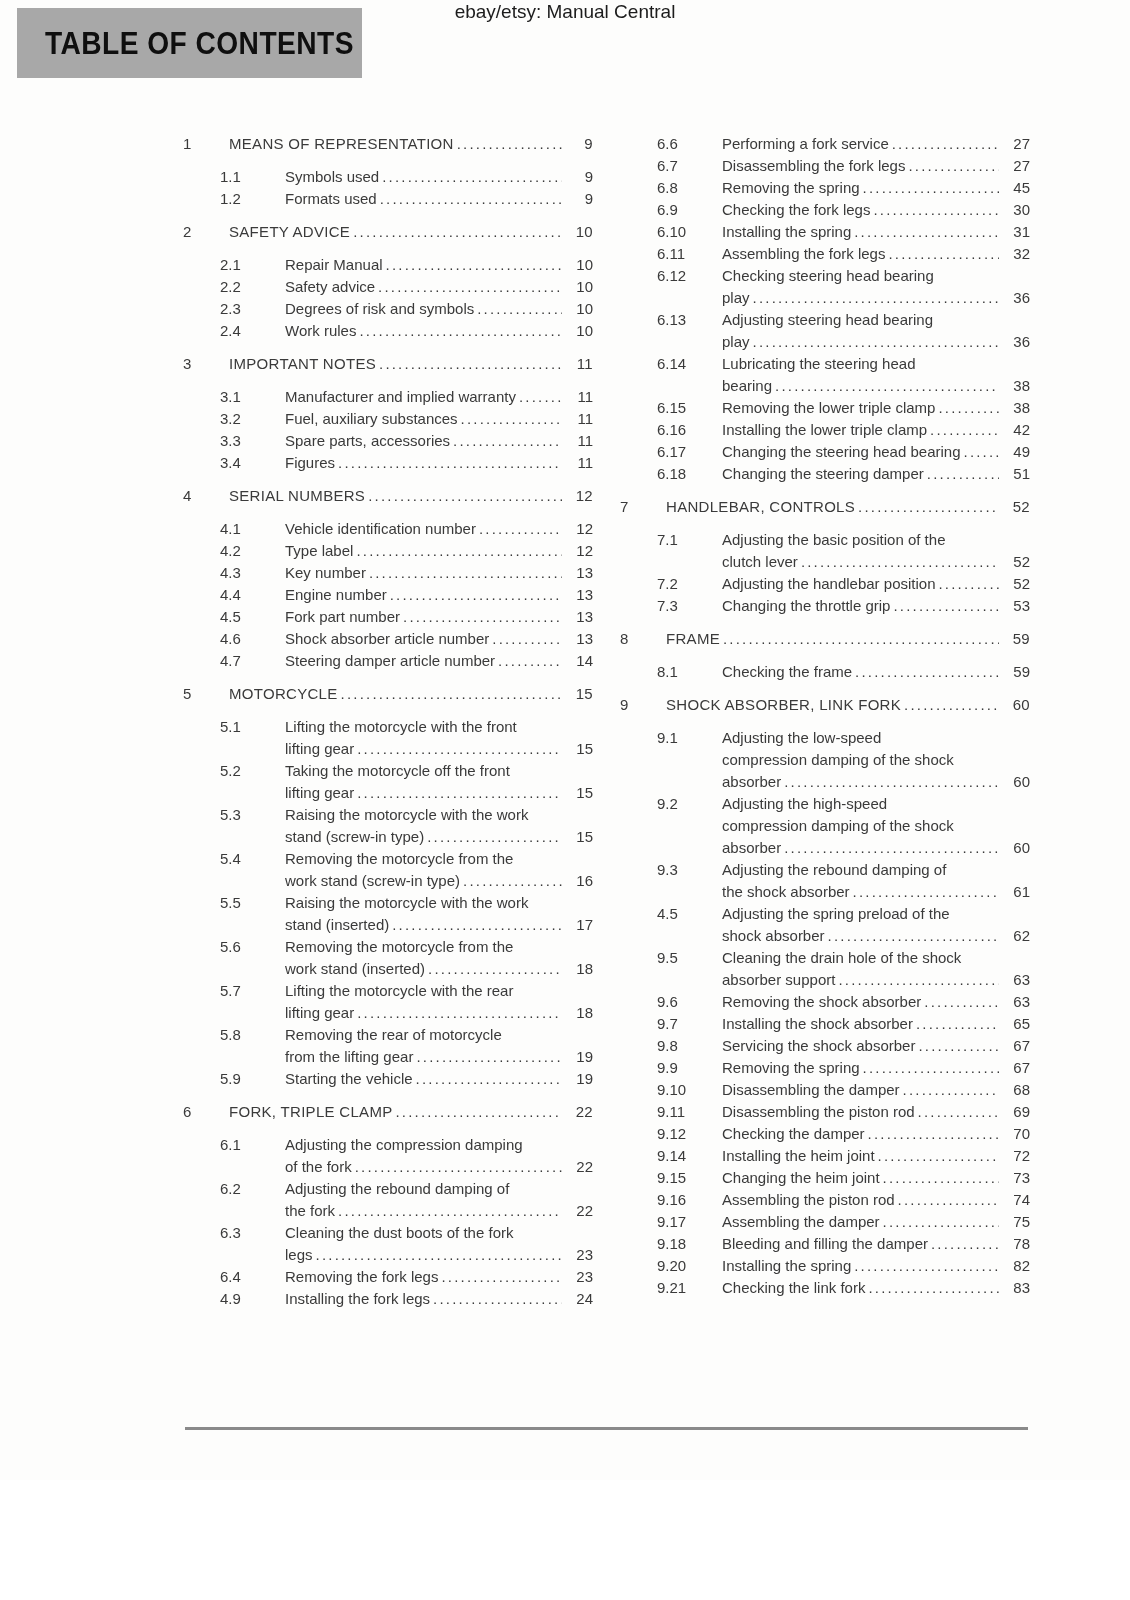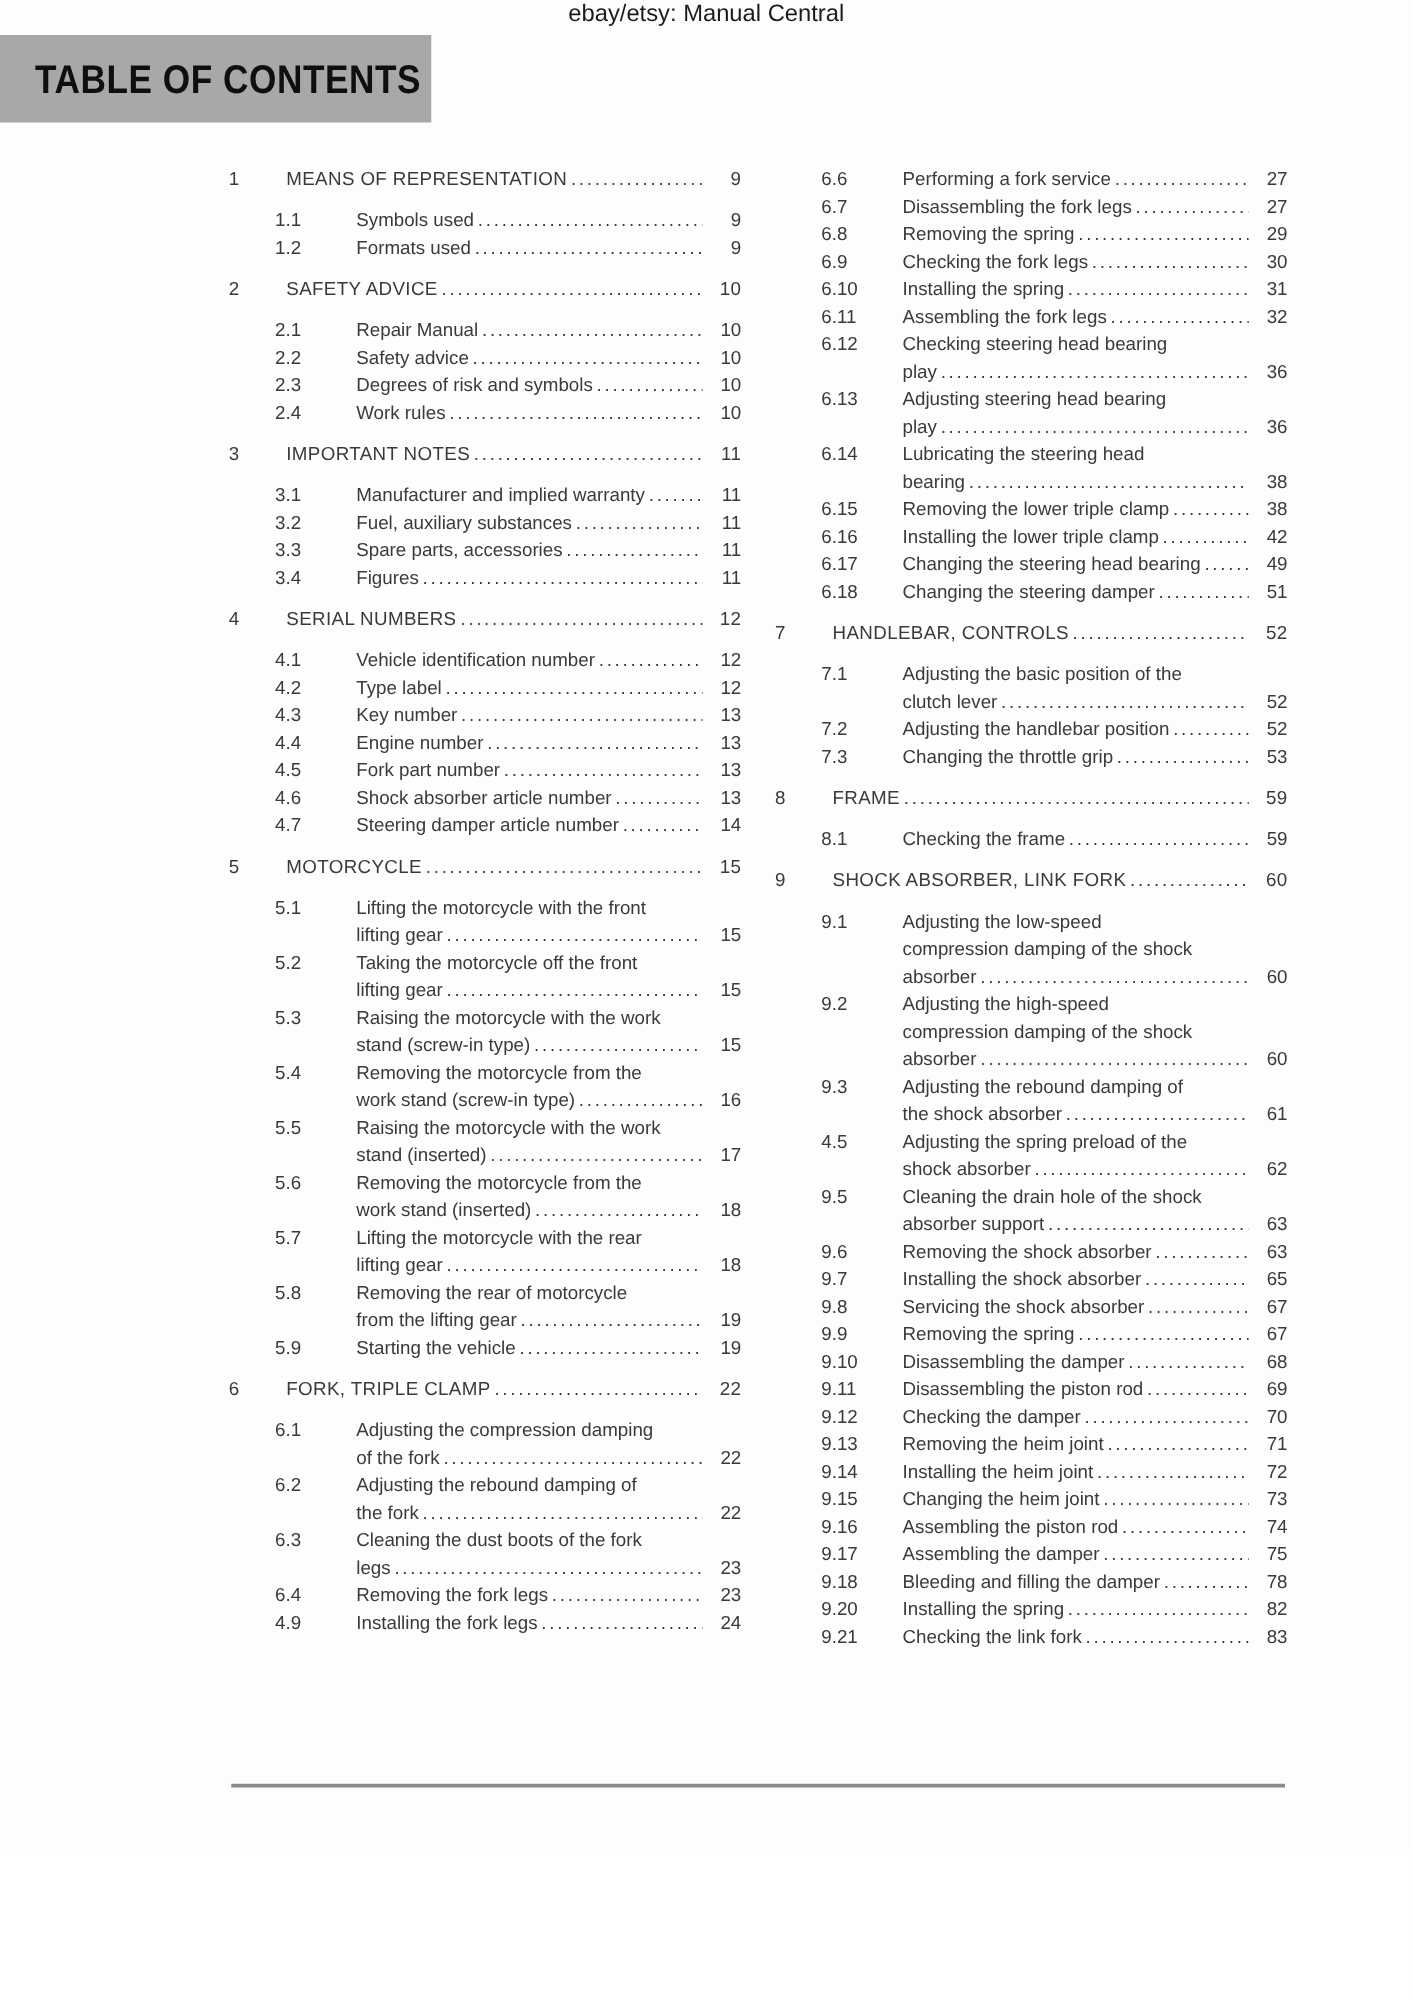--- a/index.html
+++ b/index.html
@@ -13,24 +13,24 @@
     overflow:hidden;
   }
 
   
   .site-label-top {
     position:absolute; top:0; left:0; width:100%;
     text-align:center; font-size:19px; line-height:24px;
     color:#1c1c1c;
   }
   .title-box {
-    position:absolute; top:8px; left:0;
+    position:absolute; top:8px; left:17px;
     width:345px; height:70px;
     background:var(--box-bg,#a8a8a8);
-    display:flex; align-items:center;margin-top:20px;
+    display:flex; align-items:center;
   }
   .title-box .title-text {
     display:inline-block;
     margin-left:28px;
     font-size:32px; font-weight:bold; color:#0f0f0f;
     letter-spacing:0.5px; white-space:nowrap;
     transform:scaleX(0.88); transform-origin:left center;
   }
 
   
@@ -495,21 +495,21 @@
               <span class="pg">27</span>
             </div>
           </div>
         </div>
         <div class="row sub">
           <span class="num">6.8</span>
           <div class="content">
             <div class="lastline">
               <span class="t">Removing the spring</span>
               <span class="dots"></span>
-              <span class="pg">29</span>
+              <span class="pg">45</span>
             </div>
           </div>
         </div>
         <div class="row sub">
           <span class="num">6.9</span>
           <div class="content">
             <div class="lastline">
               <span class="t">Checking the fork legs</span>
               <span class="dots"></span>
               <span class="pg">30</span>
@@ -801,30 +801,20 @@
           <span class="num">9.12</span>
           <div class="content">
             <div class="lastline">
               <span class="t">Checking the damper</span>
               <span class="dots"></span>
               <span class="pg">70</span>
             </div>
           </div>
         </div>
         <div class="row sub">
-          <span class="num">9.13</span>
-          <div class="content">
-            <div class="lastline">
-              <span class="t">Removing the heim joint</span>
-              <span class="dots"></span>
-              <span class="pg">71</span>
-            </div>
-          </div>
-        </div>
-        <div class="row sub">
           <span class="num">9.14</span>
           <div class="content">
             <div class="lastline">
               <span class="t">Installing the heim joint</span>
               <span class="dots"></span>
               <span class="pg">72</span>
             </div>
           </div>
         </div>
         <div class="row sub">

